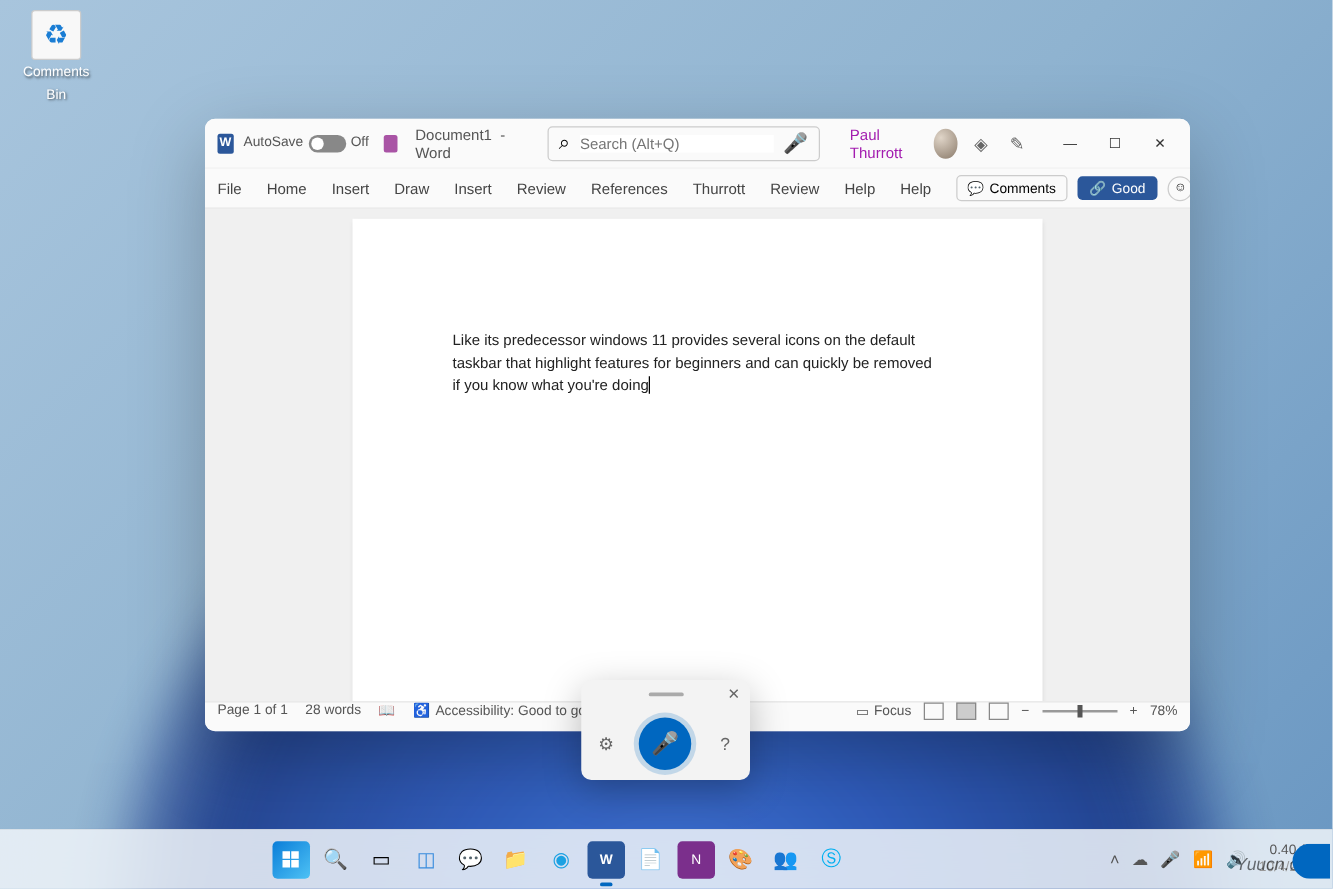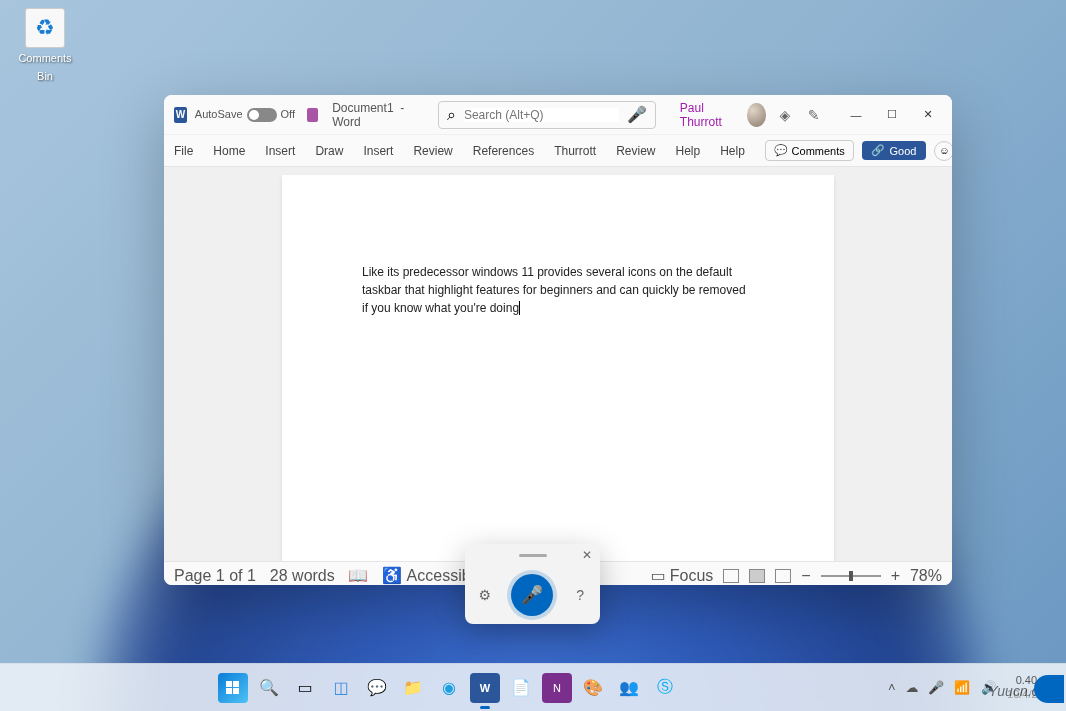--- a/index.html
+++ b/index.html
@@ -28,21 +28,21 @@
 .ribbon{height:32px;background:#fafafa;display:flex;align-items:center;padding:0 10px;gap:20px;border-bottom:1px solid #e5e5e5}
 .ribbon .tab{font-size:12px;color:#444;cursor:pointer}
 .ribbon .right{margin-left:auto;display:flex;gap:8px;align-items:center}
 .comments-btn{border:1px solid #ccc;border-radius:4px;padding:3px 8px;font-size:11px;display:flex;gap:4px;align-items:center;cursor:pointer}
 .share-btn{background:#2b579a;color:#fff;border-radius:4px;padding:3px 10px;font-size:11px;display:flex;gap:4px;align-items:center;cursor:pointer}
 .emoji-btn{width:20px;height:20px;border:1px solid #ccc;border-radius:50%;font-size:10px;display:flex;align-items:center;justify-content:center;cursor:pointer}
 .editor{flex:1;background:#f0f0f0;display:flex;justify-content:center;padding:8px 0 0 0;overflow:hidden}
 .page{width:552px;height:420px;background:#fff;box-shadow:0 2px 4px rgba(0,0,0,.1);padding:88px 80px;font-size:12px;color:#222;line-height:1.5}
 .cursor{border-right:1px solid #000;animation:blink 1s infinite}
 @keyframes blink{50%{border-color:transparent}}
-.statusbar{height:24px;background:#fafafa;border-top:1px solid #e5e5e5;display:flex;align-items:flex-end;padding:0 10px;gap:14px;font-size:16px;color:#555}
+.statusbar{height:24px;background:#fafafa;border-top:1px solid #e5e5e5;display:flex;align-items:flex-start;padding:0 10px;gap:14px;font-size:11px;color:#555}
 .status-item{display:flex;align-items:center;gap:4px;cursor:pointer}
 .status-right{margin-left:auto;display:flex;align-items:center;gap:10px}
 .view-btn{width:16px;height:14px;border:1px solid #888;cursor:pointer}
 .view-btn.active{background:#ccc}
 .slider-track{width:60px;height:2px;background:#999;position:relative}
 .slider-thumb{position:absolute;top:-4px;width:4px;height:10px;background:#555}
 .voice-panel{position:absolute;left:465px;top:544px;width:135px;height:80px;background:#f3f3f3;border-radius:8px;box-shadow:0 8px 30px rgba(0,0,0,.25)}
 .voice-top{height:22px;display:flex;align-items:center;justify-content:space-between;padding:0 8px}
 .voice-grip{width:28px;height:3px;background:#aaa;border-radius:2px;margin:0 auto}
 .voice-close{font-size:12px;color:#666;cursor:pointer}

